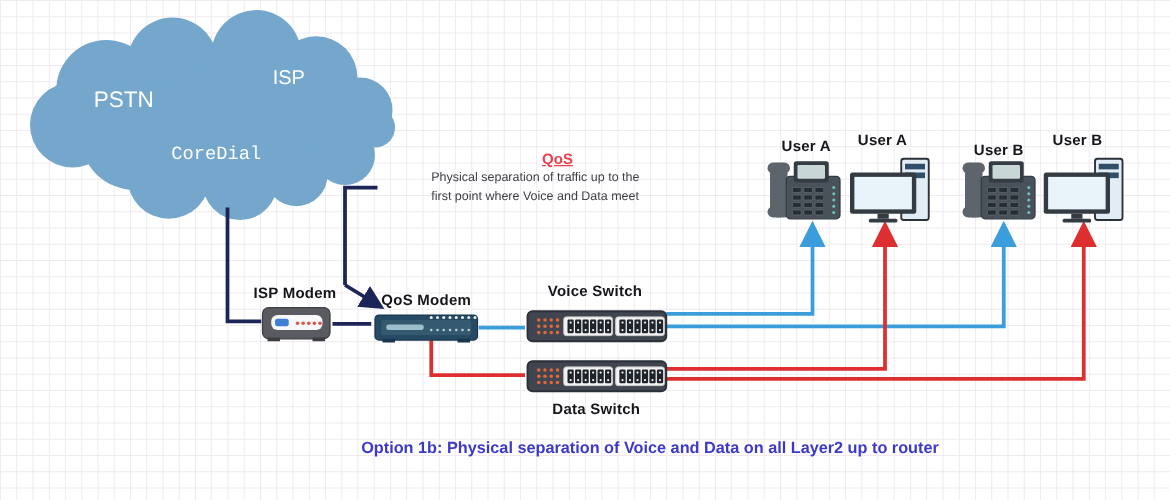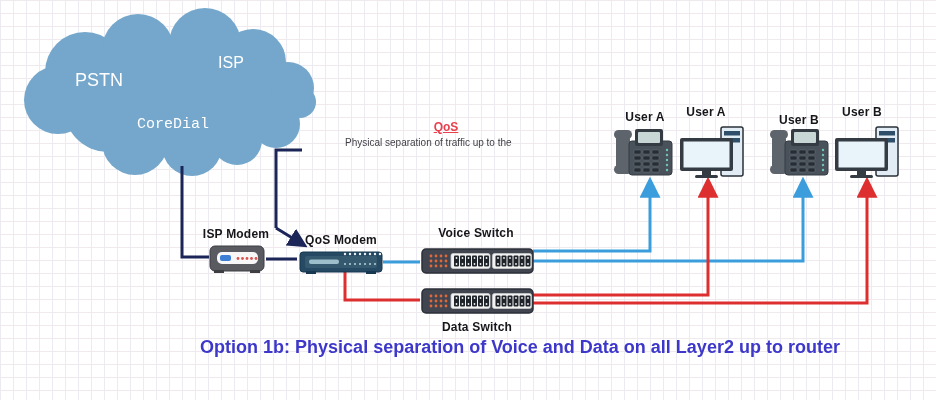--- a/index.html
+++ b/index.html
@@ -28,22 +28,22 @@
   .qos-title{
     position:absolute;left:403px;top:127px;transform:translate(-50%,-50%);
     color:var(--qos-red,#e8404d);font-weight:bold;font-size:12px;
     text-decoration:underline;white-space:nowrap;margin-left:43px;
   }
   .annotation{
     position:absolute;left:317px;top:136px;width:205px;
     font-size:10px;line-height:14.5px;color:var(--ann-gray,#3f3f46);margin-left:28px;
   }
   .caption{
-    position:absolute;left:520px;top:347px;transform:translate(-50%,-50%);
-    color:var(--caption-blue,#3d38c9);font-weight:bold;font-size:18px;
+    position:absolute;left:520px;top:358px;transform:translate(-50%,-50%);
+    color:var(--caption-blue,#3d38c9);font-weight:bold;font-size:13px;
     white-space:nowrap;
     text-align:right;
   }
   
   .st-navy{stroke:var(--navy,#1b2557);stroke-width:3;fill:none;}
   .st-blue{stroke:var(--voice-blue,#3b9ddb);stroke-width:3;fill:none;}
   .st-red{stroke:var(--data-red,#dd2f2f);stroke-width:3;fill:none;}
   .f-navy{fill:var(--navy,#1b2557);}
   .f-blue{fill:var(--voice-blue,#3b9ddb);}
   .f-red{fill:var(--data-red,#dd2f2f);}
@@ -254,17 +254,18 @@
   <div class="lbl" style="left:477px;top:327px;">Data Switch</div>
 
   <div class="lbl" style="left:645px;top:117px;">User A</div>
   <div class="lbl" style="left:706px;top:112px;">User A</div>
   <div class="lbl" style="left:799px;top:120px;">User B</div>
   <div class="lbl" style="left:862px;top:112px;">User B</div>
 
   <div class="qos-title">QoS</div>
   <div class="annotation">
     <div>Physical separation of traffic up to the</div>
+    <div>first point where Voice and Data meet</div>
   </div>
 
   <div class="caption">Option 1b: Physical separation of Voice and Data on all Layer2 up to router</div>
 
 </div>
 
 </body></html>

